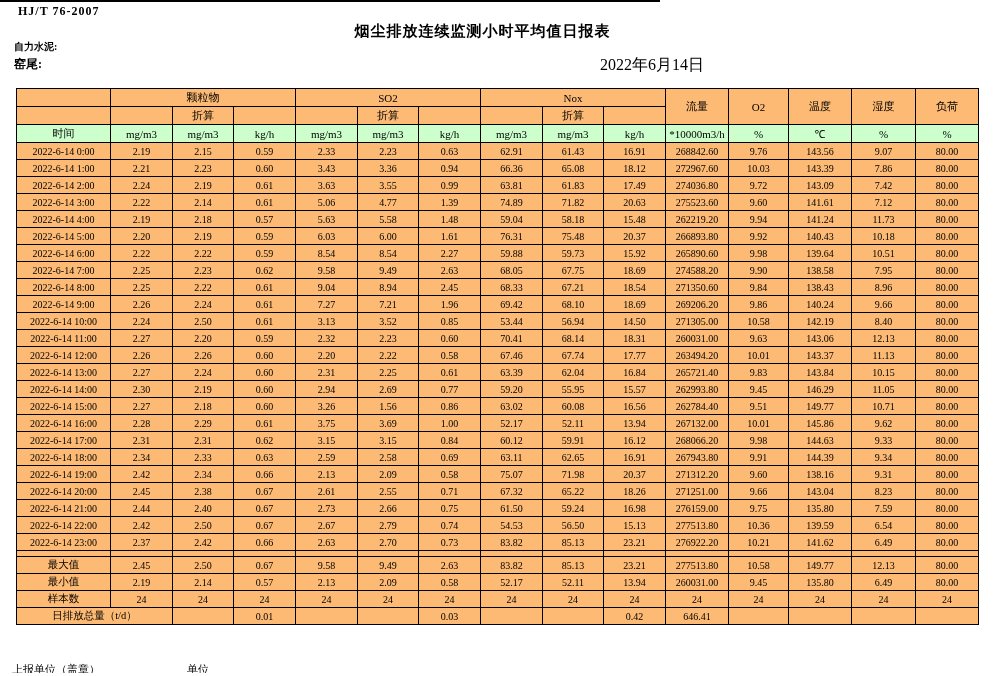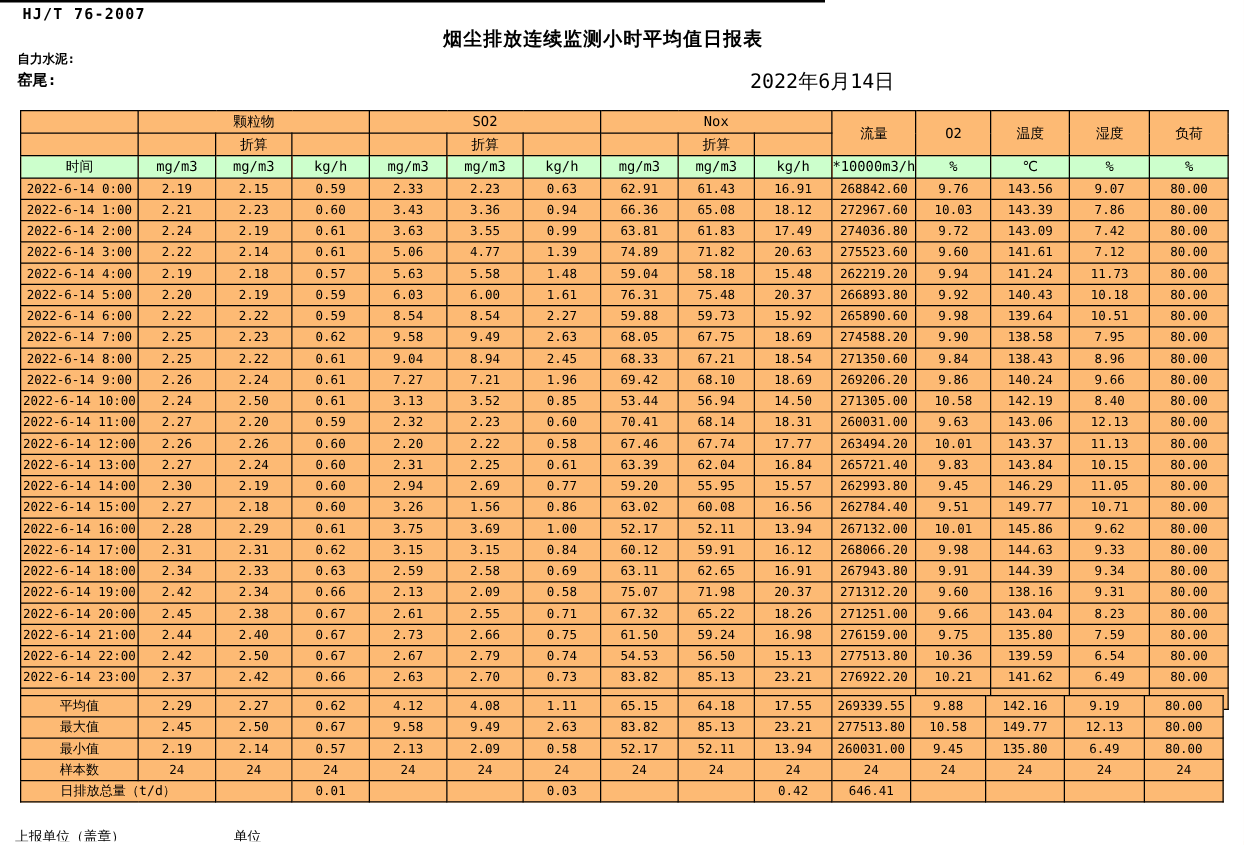--- a/index.html
+++ b/index.html
@@ -1,17 +1,17 @@
 <!DOCTYPE html>
 <html><head>
 <meta charset="utf-8">
 <style>
   html,body{margin:0;padding:0;background:#fff;}
   body{width:995px;height:676px;font-family:"DejaVu Sans Mono","DejaVu Sans",monospace;color:#000;}
-  .page{position:relative;width:995px;height:673px;overflow:hidden;background:#fff;}
+  .page{position:relative;width:995px;height:673px;overflow:hidden;background:#fff;font-family:Liberation Serif, serif;}
   .topline{position:absolute;left:0;top:0;width:660px;height:2px;background:#000;}
   .std{position:absolute;left:18px;top:4px;font-size:12px;font-weight:bold;letter-spacing:1px;}
   .title{position:absolute;left:0;top:22px;width:965px;text-align:center;font-size:15px;font-weight:bold;letter-spacing:1px;}
   .company{position:absolute;left:14px;top:40px;font-size:10px;font-weight:bold;}
   .point{position:absolute;left:14px;top:56px;font-size:12px;font-weight:bold;}
   .date{position:absolute;left:600px;top:55px;font-size:16px;}
   table.report{border-collapse:collapse;table-layout:fixed;position:absolute;left:16px;background:#fdba74;}
   table.report td{border:1px solid #000;text-align:center;vertical-align:middle;padding:0;
                   overflow:hidden;white-space:nowrap;height:16px;font-size:10px;}
   #main-table{top:88px;}
@@ -537,37 +537,20 @@
         <col style="width:61px">
         <col style="width:62px">
       <col style="width:63px">
         <col style="width:60px">
         <col style="width:63px">
         <col style="width:64px">
         <col style="width:63px">
     </colgroup>
     <tbody id="summary-body">
         <tr>
-          <td>平均值</td>
-          <td>2.29</td>
-          <td>2.27</td>
-          <td>0.62</td>
-          <td>4.12</td>
-          <td>4.08</td>
-          <td>1.11</td>
-          <td>65.15</td>
-          <td>64.18</td>
-          <td>17.55</td>
-          <td>269339.55</td>
-          <td>9.88</td>
-          <td>142.16</td>
-          <td>9.19</td>
-          <td>80.00</td>
-        </tr>
-        <tr>
           <td>最大值</td>
           <td>2.45</td>
           <td>2.50</td>
           <td>0.67</td>
           <td>9.58</td>
           <td>9.49</td>
           <td>2.63</td>
           <td>83.82</td>
           <td>85.13</td>
           <td>23.21</td>

